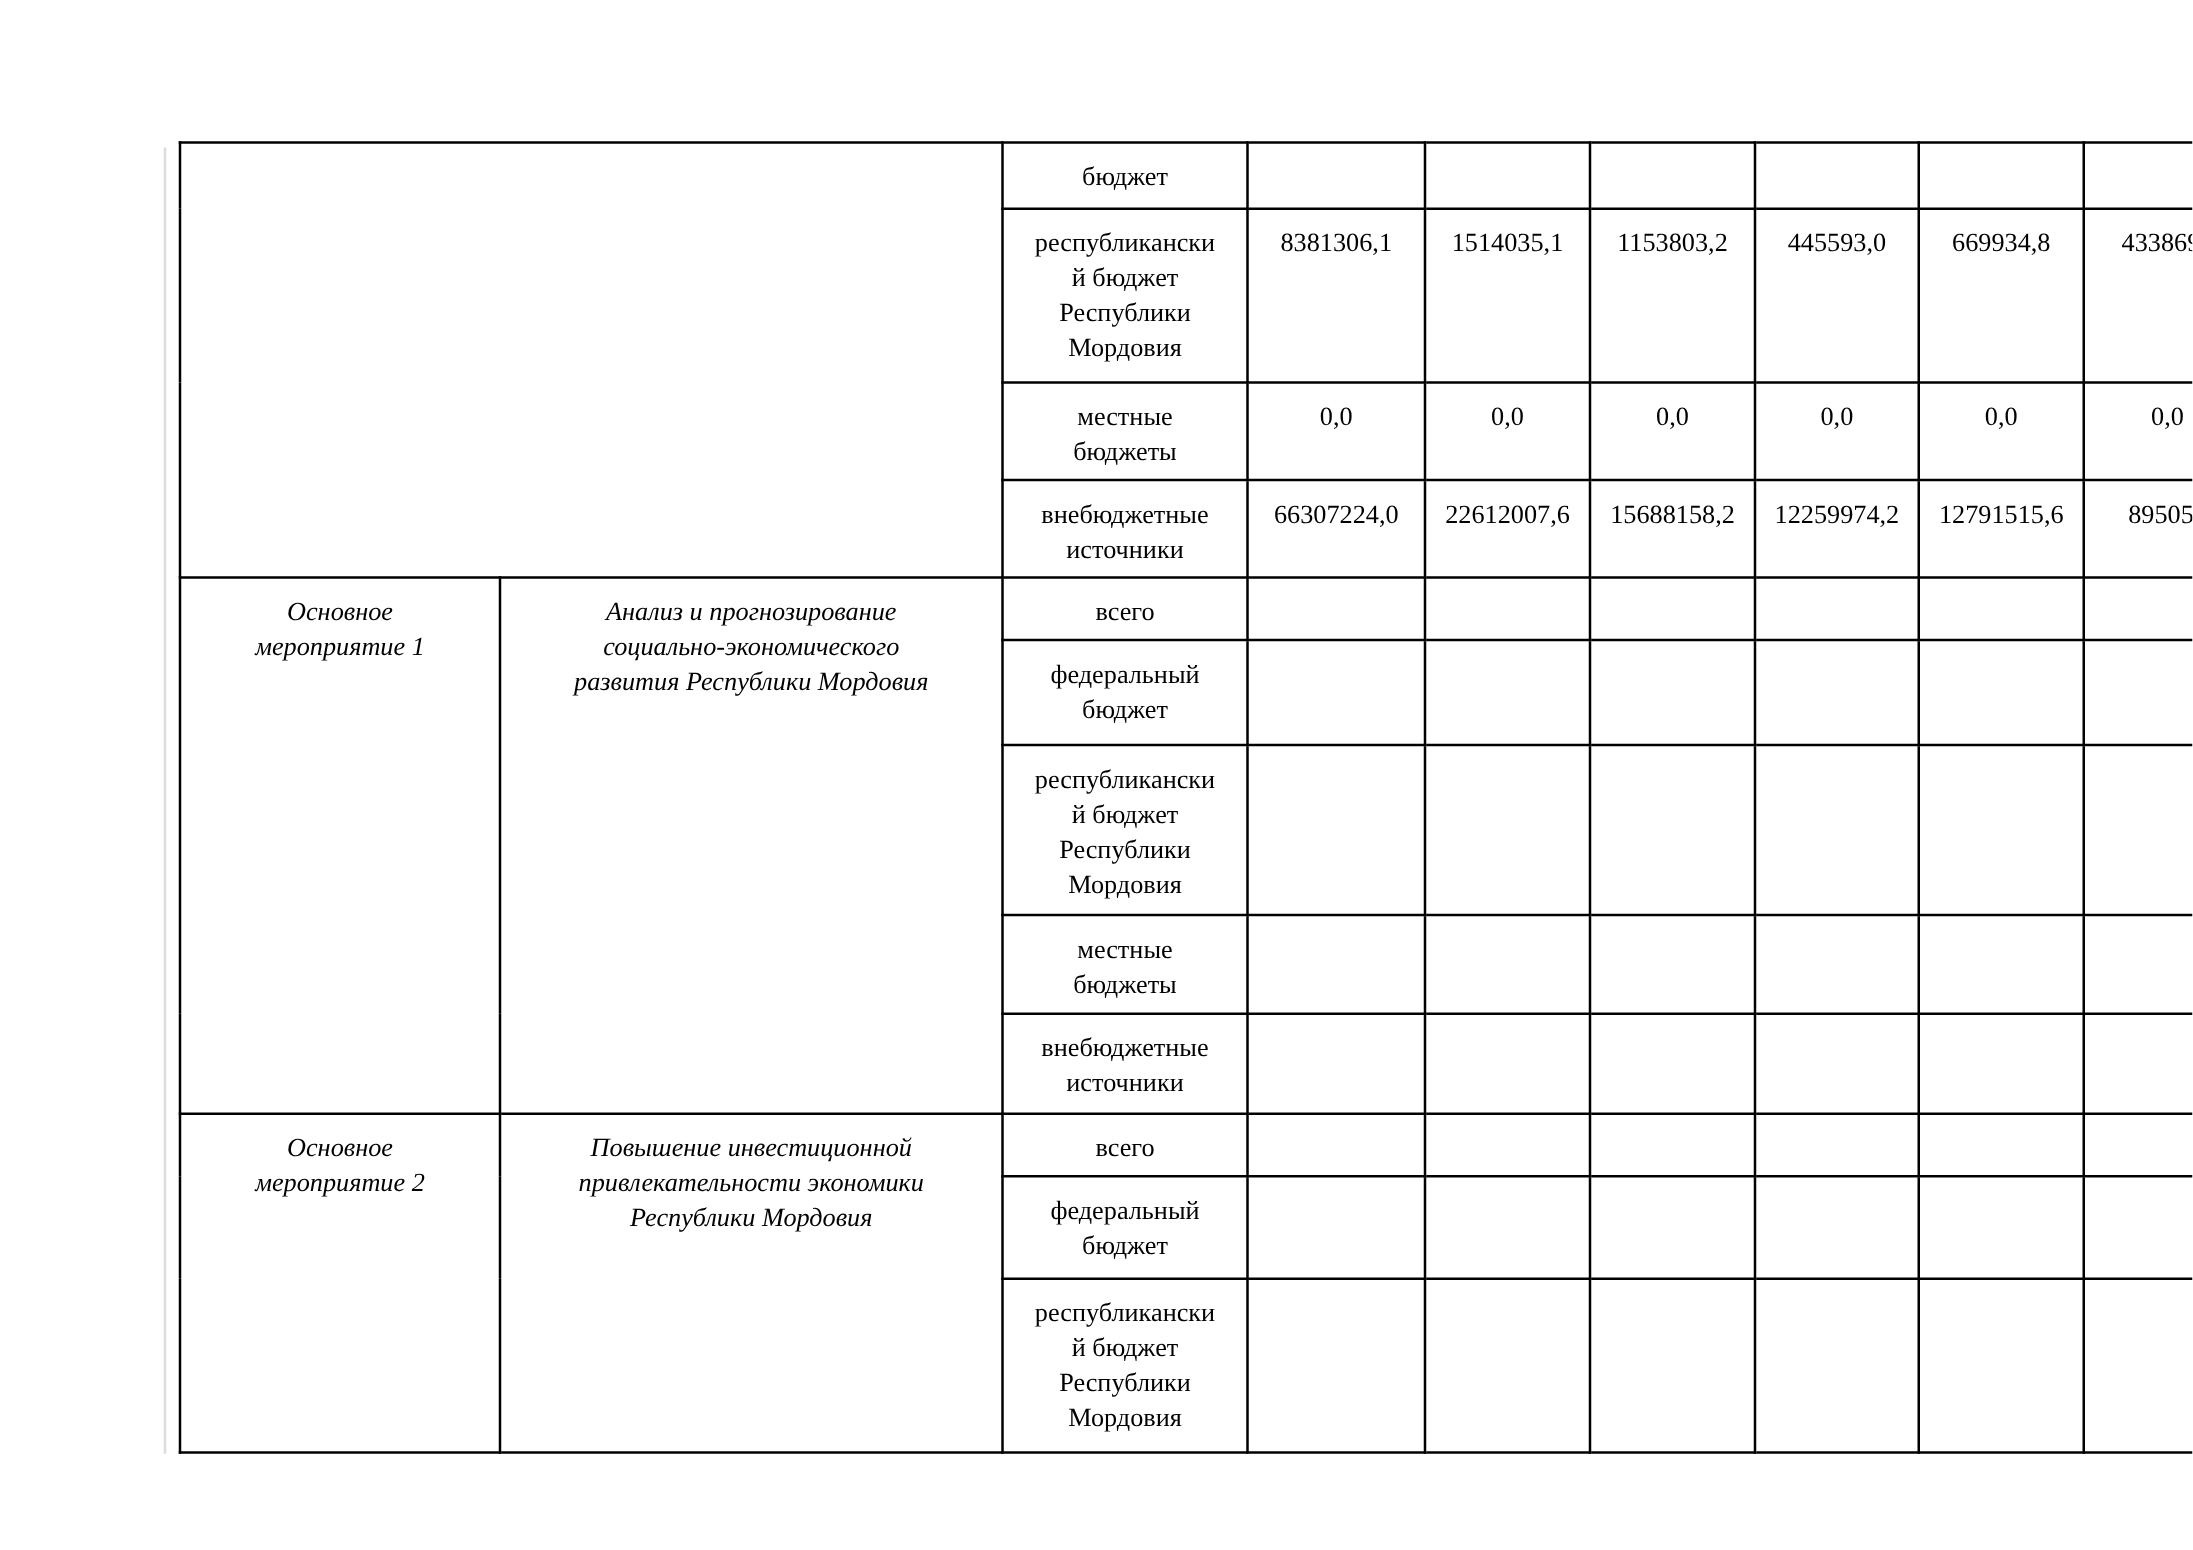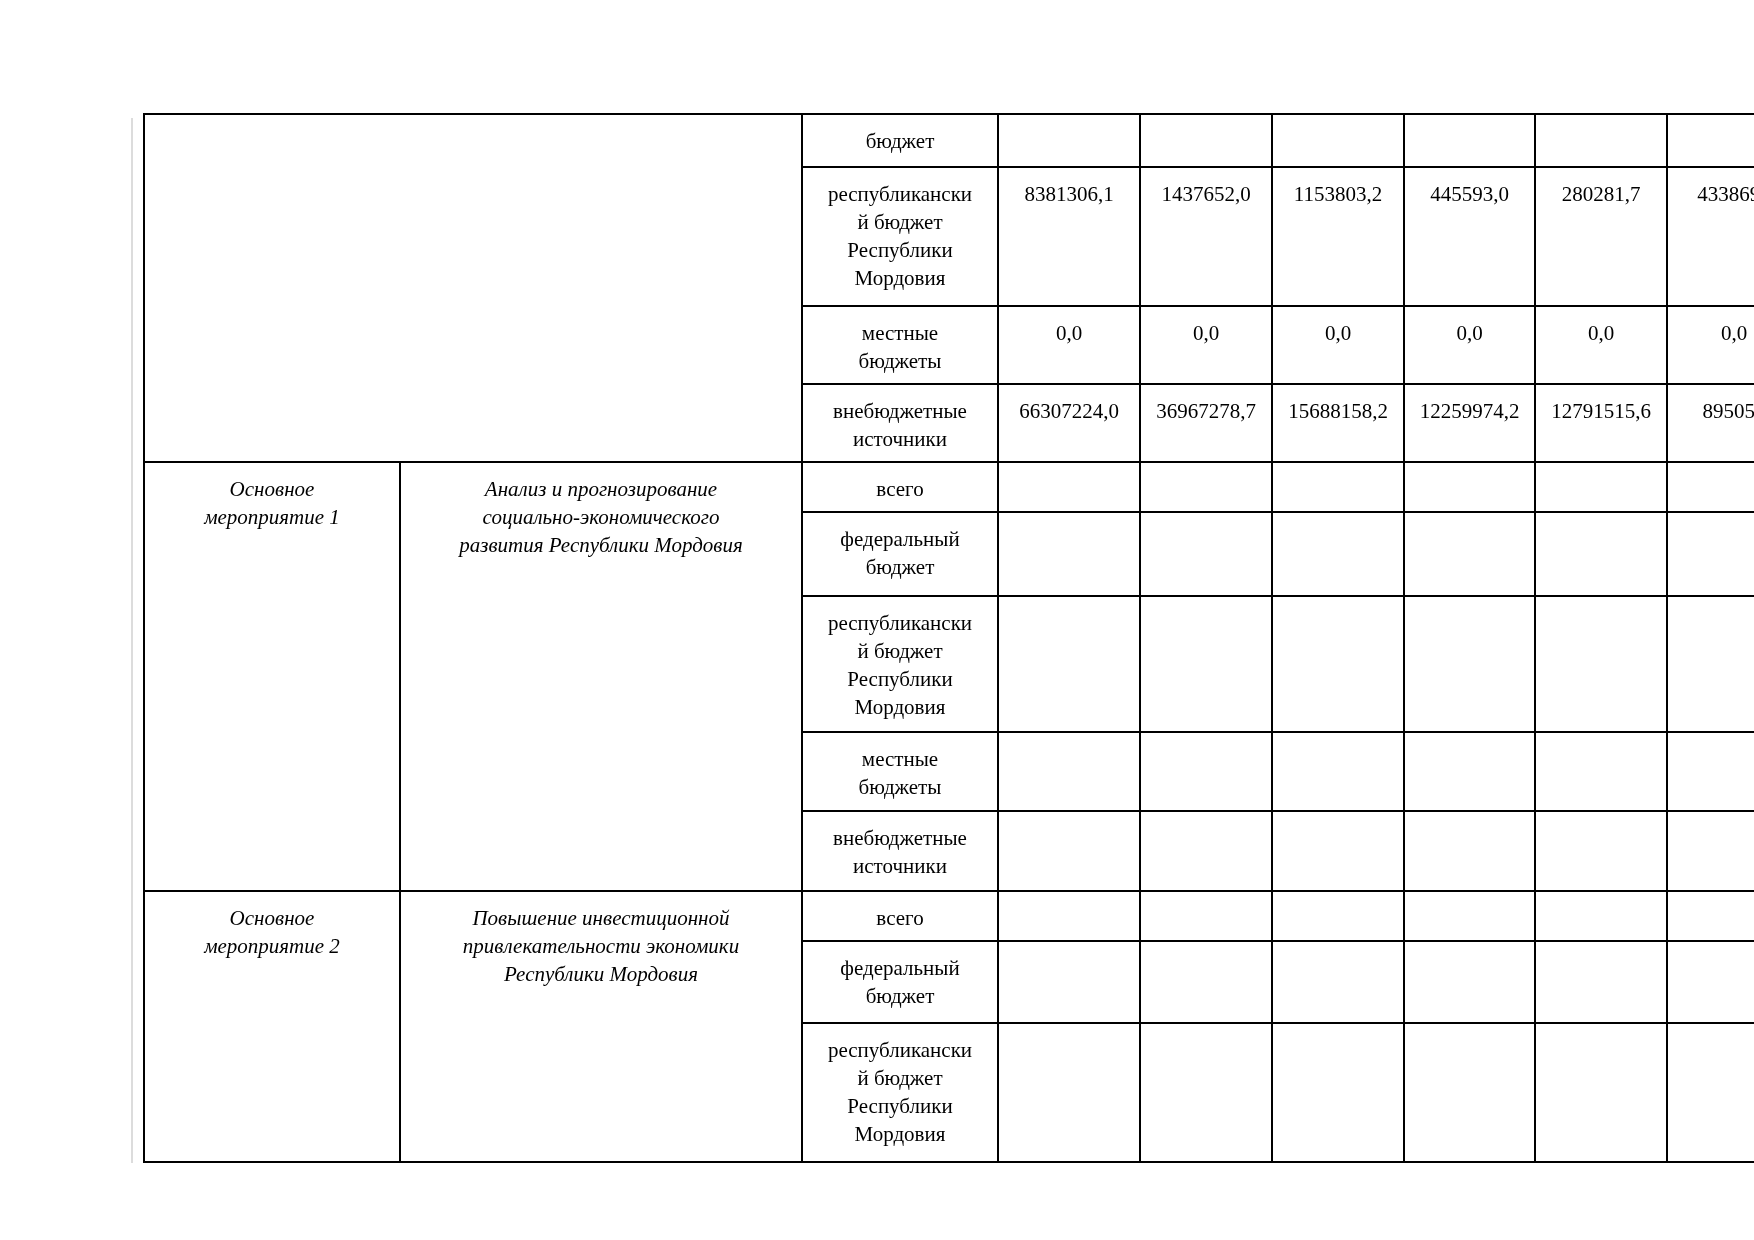--- a/index.html
+++ b/index.html
@@ -113,41 +113,41 @@
         <td class="cell-value"></td>
         <td class="cell-value"></td>
         <td class="cell-value col-last"></td>
       </tr>
       <tr class="h-a2">
         <td class="cell-source">республикански
 й бюджет
 Республики
 Мордовия</td>
         <td class="cell-value">8381306,1</td>
-        <td class="cell-value">1437652,0</td>
+        <td class="cell-value">1514035,1</td>
         <td class="cell-value">1153803,2</td>
         <td class="cell-value">445593,0</td>
-        <td class="cell-value">280281,7</td>
+        <td class="cell-value">669934,8</td>
         <td class="cell-value col-last">4338699</td>
       </tr>
       <tr class="h-a3">
         <td class="cell-source">местные
 бюджеты</td>
         <td class="cell-value">0,0</td>
         <td class="cell-value">0,0</td>
         <td class="cell-value">0,0</td>
         <td class="cell-value">0,0</td>
         <td class="cell-value">0,0</td>
         <td class="cell-value col-last">0,0</td>
       </tr>
       <tr class="h-a4">
         <td class="cell-source">внебюджетные
 источники</td>
         <td class="cell-value">66307224,0</td>
-        <td class="cell-value">36967278,7</td>
+        <td class="cell-value">22612007,6</td>
         <td class="cell-value">15688158,2</td>
         <td class="cell-value">12259974,2</td>
         <td class="cell-value">12791515,6</td>
         <td class="cell-value col-last">895055</td>
       </tr>
 
       <tr class="h-b1">
         <td rowspan="5" class="cell-activity">Основное
 мероприятие 1</td>
         <td rowspan="5" class="cell-description">Анализ и прогнозирование

